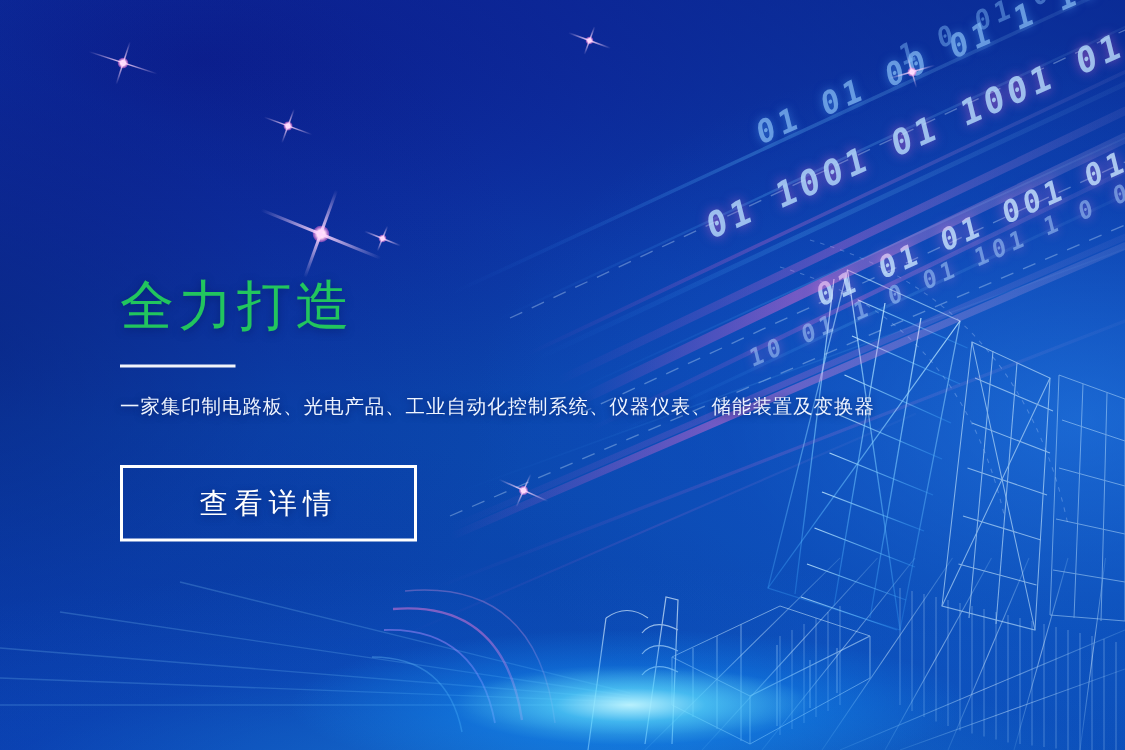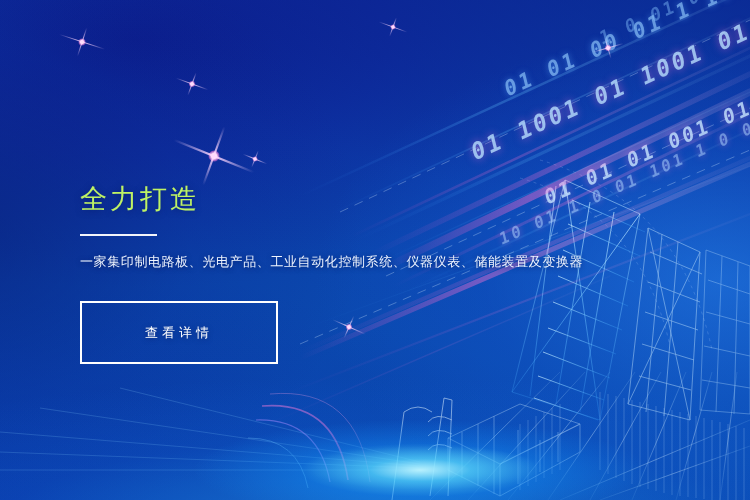--- a/index.html
+++ b/index.html
@@ -77,23 +77,23 @@
 
   
   .content {
     position: absolute;
     left: 80px;
     top: 186px;
     width: 560px;
     z-index: 40;
   }
   .eyebrow {
-    font-size: 27px;
+    font-size: 36px;
     line-height: 1;
-    color: #bef264;
+    color: #22c55e;
     letter-spacing: 3px;
     font-weight: 400;
     text-shadow: 0 1px 6px rgba(0,20,90,0.55);
   }
   .title {
     margin-top: 12px;
     font-size: 43px;
     line-height: 1.05;
     color: #ffffff;
     font-weight: 700;
@@ -116,25 +116,25 @@
     letter-spacing: 0.6px;
     text-shadow: 0 1px 5px rgba(0,20,85,0.7);
   }
   .desc div { white-space: nowrap; }
   .cta {
     margin-top: 27px;
     display: inline-flex;
     align-items: center;
     justify-content: center;
     width: 198px;
-    height: 63px;
+    height: 51px;
     border: 2px solid #ffffff;
     box-sizing: border-box;
     color: #ffffff;
-    font-size: 13px;
+    font-size: 19px;
     letter-spacing: 4px;
     background: transparent;
     cursor: pointer;
     text-shadow: 0 1px 5px rgba(0,20,85,0.5);
   }
 </style>
 </head>
 <body>
 
 <div id="banner">

